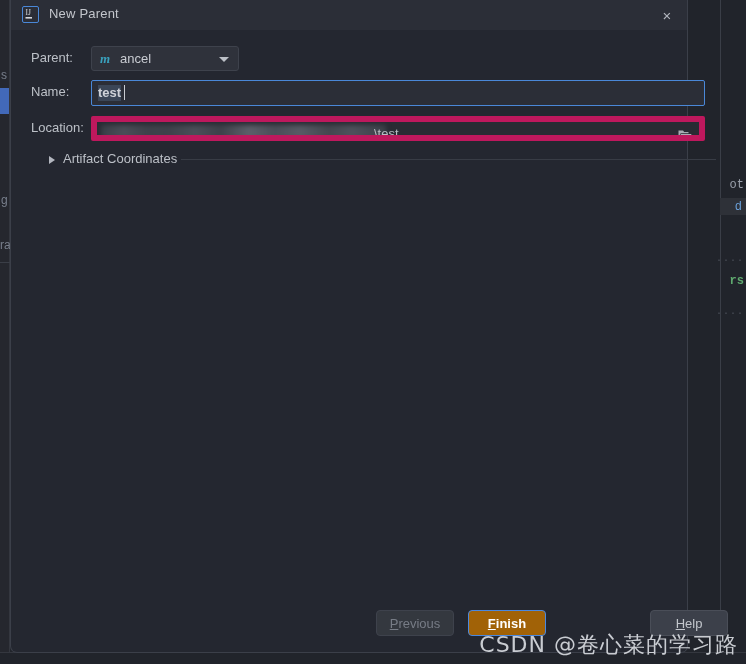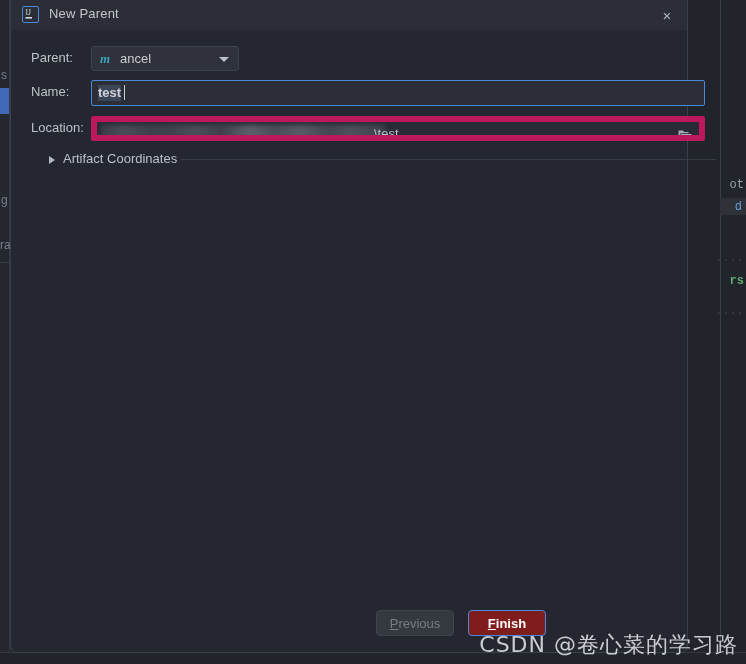--- a/index.html
+++ b/index.html
@@ -179,21 +179,21 @@
   
   .btnbar { position: absolute; left: 0; bottom: 12px; width: 723px; height: 30px; }
   .btn {
     position: absolute; top: 0; height: 26px;
     border-radius: 4px; font-size: 13px;
     display: flex; align-items: center; justify-content: center;
     cursor: pointer; user-select: none;
   }
   .btn-normal { background: #3c404a; border: 1px solid #4a4e58; color: #c3c6cc; }
   .btn-disabled { background: #34383f; border: 1px solid #3e424c; color: #777c86; cursor: default; }
-  .btn-default { background: #7f1d1d; border: 1px solid #4a88e0; color: #ffffff; font-weight: bold; }
+  .btn-default { background: #a16207; border: 1px solid #4a88e0; color: #ffffff; font-weight: bold; }
   .mn { text-decoration: underline; }
 
   #btn-previous { left: 365px; width: 78px; }
   #btn-finish   { left: 457px; width: 78px; }
   #btn-cancel   { left: 548px; width: 78px; }
   #btn-help     { left: 639px; width: 78px; }
 
   
   .watermark {
     position: absolute; right: 8px; bottom: 4px;
@@ -284,19 +284,22 @@
 
     </div>
 
     <div class="btnbar">
       <div class="btn btn-disabled" id="btn-previous">
         <span><span class="mn">P</span>revious</span>
       </div>
       <div class="btn btn-default" id="btn-finish">
         <span><span class="mn">F</span>inish</span>
       </div>
+      <div class="btn btn-normal" id="btn-help">
+        <span><span class="mn">H</span>elp</span>
+      </div>
     </div>
 
   </div>
 
   <div class="watermark">CSDN @卷心菜的学习路</div>
 
 </div>
 
 </body></html>

